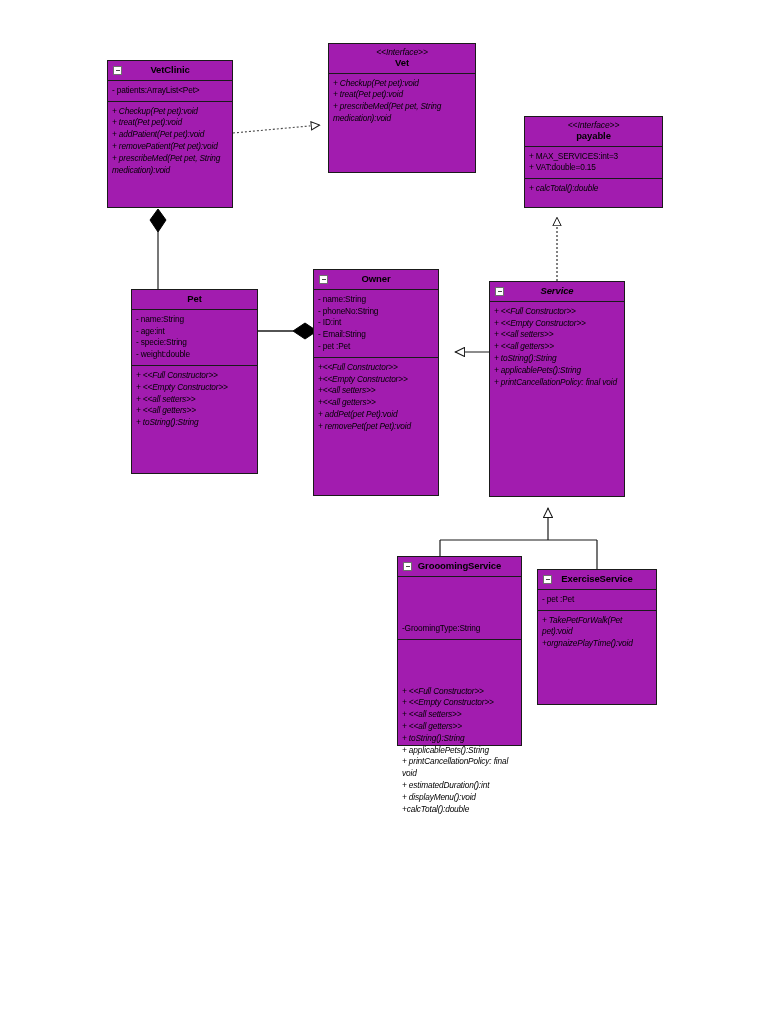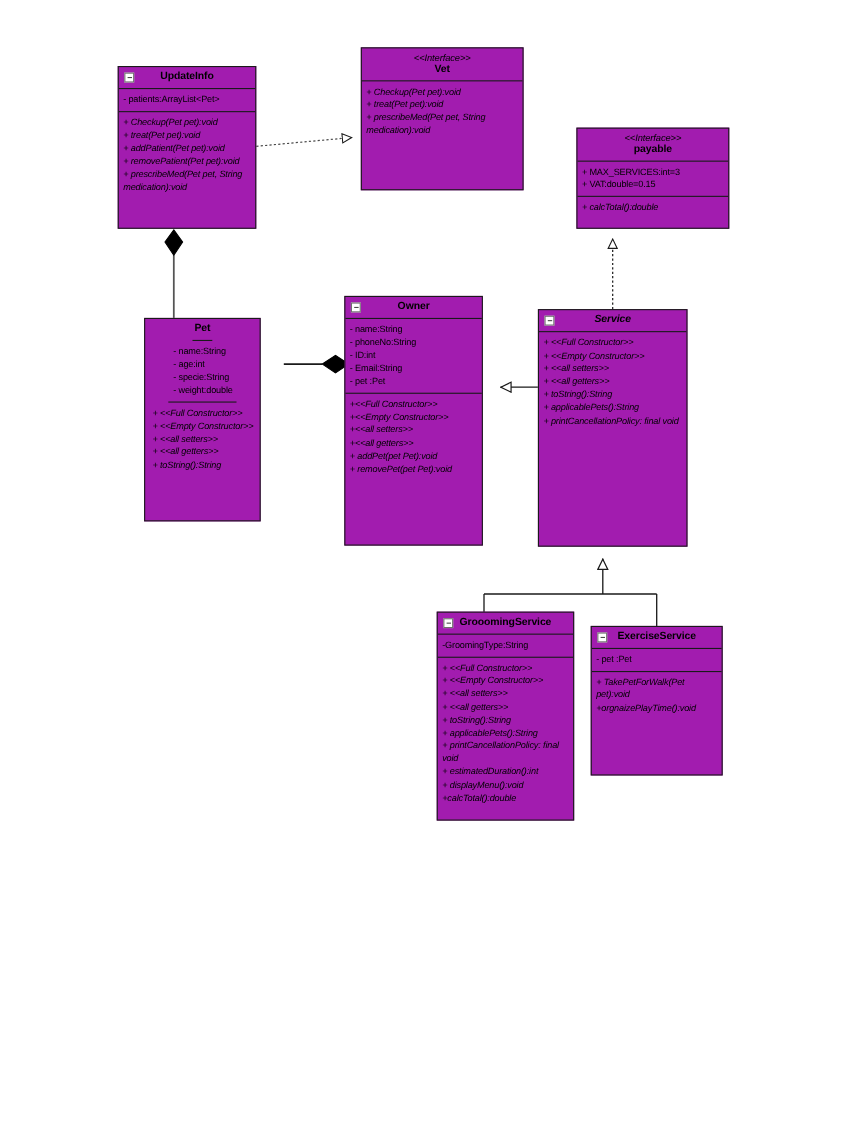--- a/index.html
+++ b/index.html
@@ -147,21 +147,21 @@
       <line x1="548" y1="540" x2="548" y2="508" stroke="#1a1a1a" stroke-width="1.2" marker-end="url(#hollowTri)"></line>
       <line x1="440" y1="540" x2="597" y2="540" stroke="#1a1a1a" stroke-width="1.2"></line>
       <line x1="440" y1="540" x2="440" y2="557" stroke="#1a1a1a" stroke-width="1.2"></line>
       <line x1="597" y1="540" x2="597" y2="570" stroke="#1a1a1a" stroke-width="1.2"></line>
     </g>
   </svg>
 
   <div class="uml-class flexbox" style="left:107px; top:60px; width:126px; height:148px;">
     <div class="uml-header">
       <span class="collapse-icon"></span>
-      <span class="cname">UpdateInfo</span>
+      <span class="cname">VetClinic</span>
     </div>
     <div class="uml-compartment">
       <div class="row">- patients:ArrayList&lt;Pet&gt;</div>
     </div>
     <div class="uml-compartment flex-fill">
       <div class="row">+ Checkup(Pet pet):void</div>
       <div class="row">+ treat(Pet pet):void</div>
       <div class="row">+ addPatient(Pet pet):void</div>
       <div class="row">+ removePatient(Pet pet):void</div>
       <div class="row">+ prescribeMed(Pet pet, String medication):void</div>
@@ -187,21 +187,21 @@
     </div>
     <div class="uml-compartment">
       <div class="row">+ MAX_SERVICES:int=3</div>
       <div class="row">+ VAT:double=0.15</div>
     </div>
     <div class="uml-compartment flex-fill">
       <div class="row">+ calcTotal():double</div>
     </div>
   </div>
 
-  <div class="uml-class flexbox" style="left:131px; top:289px; width:106px; height:185px;align-items:center;">
+  <div class="uml-class flexbox" style="left:131px; top:289px; width:127px; height:185px;">
     <div class="uml-header">
       <span class="cname">Pet</span>
     </div>
     <div class="uml-compartment">
       <div class="row">- name:String</div>
       <div class="row">- age:int</div>
       <div class="row">- specie:String</div>
       <div class="row">- weight:double</div>
     </div>
     <div class="uml-compartment flex-fill">
@@ -244,21 +244,21 @@
       <div class="row">+ &lt;&lt;Full Constructor&gt;&gt;</div>
       <div class="row">+ &lt;&lt;Empty Constructor&gt;&gt;</div>
       <div class="row">+ &lt;&lt;all setters&gt;&gt;</div>
       <div class="row">+ &lt;&lt;all getters&gt;&gt;</div>
       <div class="row">+ toString():String</div>
       <div class="row">+ applicablePets():String</div>
       <div class="row">+ printCancellationPolicy: final void</div>
     </div>
   </div>
 
-  <div class="uml-class flexbox" style="left:397px; top:556px; width:125px; height:190px;">
+  <div class="uml-class flexbox" style="left:397px; top:556px; width:125px; height:190px;gap:42px;">
     <div class="uml-header">
       <span class="collapse-icon"></span>
       <span class="cname">GrooomingService</span>
     </div>
     <div class="uml-compartment">
       <div class="row">-GroomingType:String</div>
     </div>
     <div class="uml-compartment flex-fill">
       <div class="row">+ &lt;&lt;Full Constructor&gt;&gt;</div>
       <div class="row">+ &lt;&lt;Empty Constructor&gt;&gt;</div>

